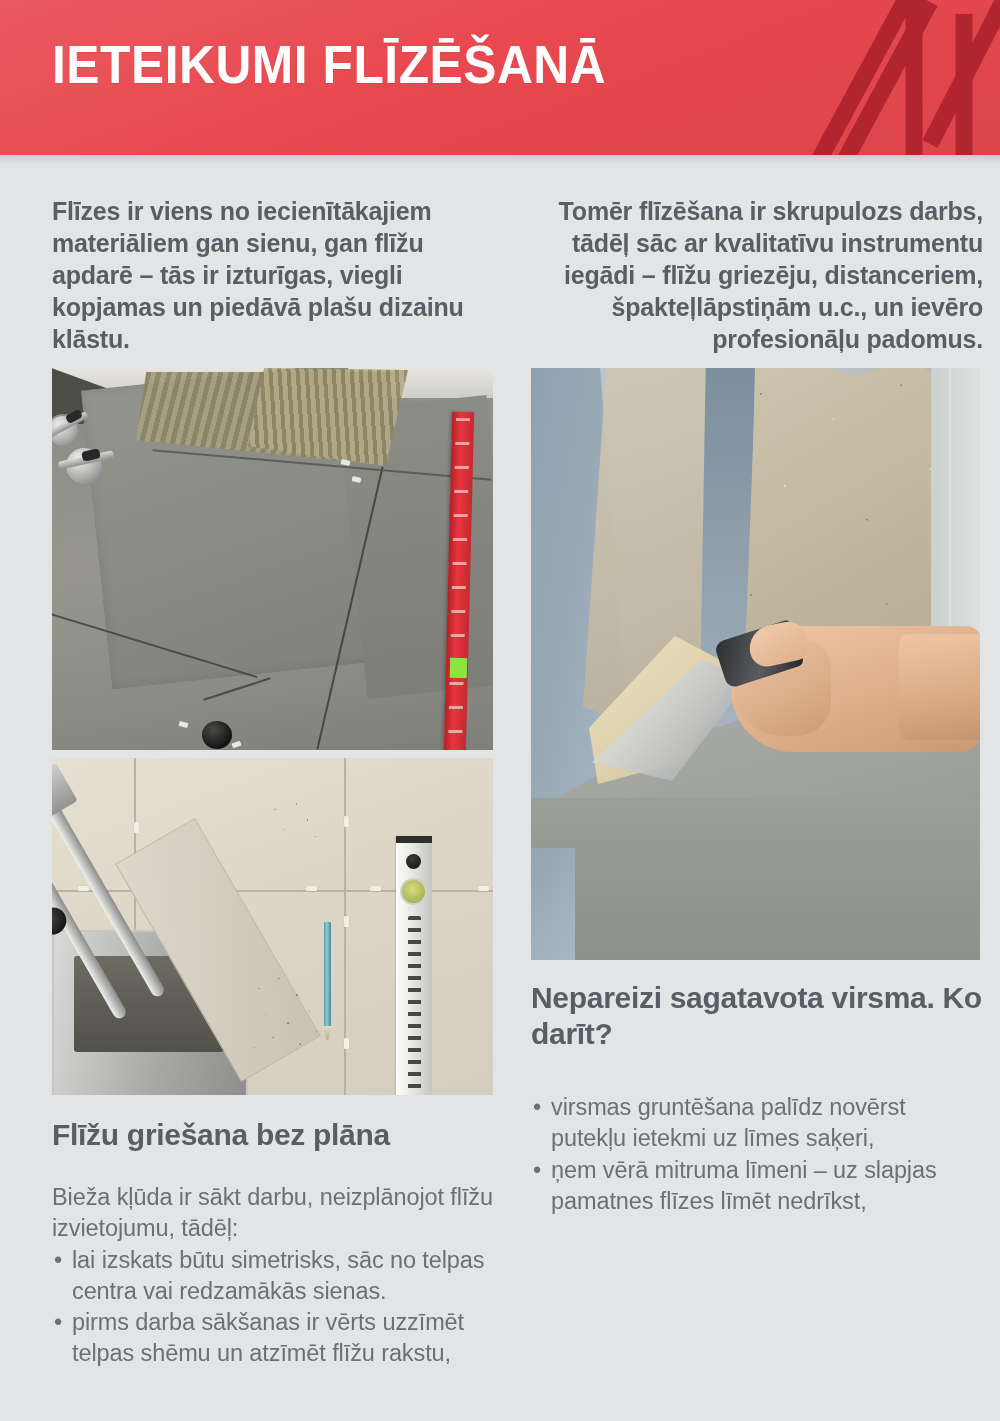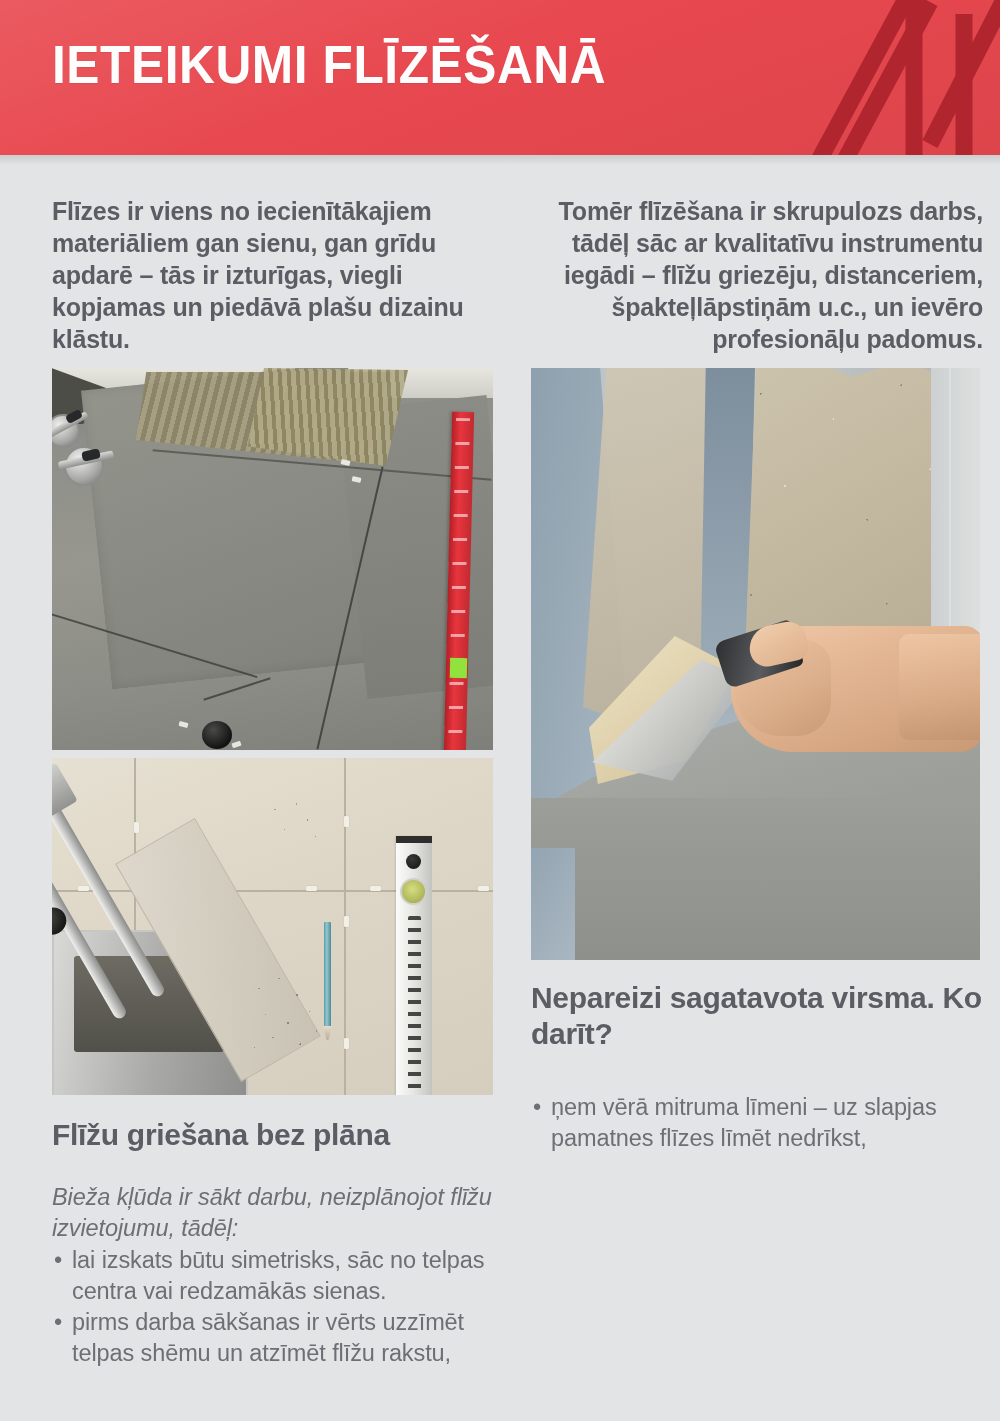--- a/index.html
+++ b/index.html
@@ -94,21 +94,21 @@
   .body-block {
     position: absolute;
     font-size: 23.5px;
     line-height: 1.33;
     color: #6c6f74;
     letter-spacing: -0.1px;
   }
   #body-left  { left: 52px;  top: 1182px; width: 452px; }
   #body-right { left: 531px; top: 1092px; width: 452px; }
 
-  .lead { margin: 0; font-style: italic; }
+  .lead { margin: 0; }
 
   ul.bullets { list-style: none; margin: 0; padding: 0; }
   ul.bullets > li {
     position: relative;
     padding-left: 20px;
   }
   ul.bullets > li::before {
     content: "\2022";
     position: absolute;
     left: 2px; top: 0;
@@ -442,21 +442,21 @@
       <path d="M 34 168 L 120 8"></path>
       <path d="M 154 20 L 154 168"></path>
       <path d="M 200 -6 L 120 150"></path>
     </g>
   </svg>
   <div class="header-title">IETEIKUMI FLĪZĒŠANĀ</div>
 </div>
 <div class="header-bottom-fade"></div>
 
 <div class="col-left">
-  <p class="intro">Flīzes ir viens no iecienītākajiem materiāliem gan sienu, gan grīdu apdarē – tās ir izturīgas, viegli kopjamas un piedāvā plašu dizainu klāstu.</p>
+  <p class="intro">Flīzes ir viens no iecienītākajiem materiāliem gan sienu, gan flīžu apdarē – tās ir izturīgas, viegli kopjamas un piedāvā plašu dizainu klāstu.</p>
 </div>
 
 <div class="col-right">
   <p class="intro intro-right">Tomēr flīzēšana ir skrupulozs darbs, tādēļ sāc ar kvalitatīvu instrumentu iegādi – flīžu griezēju, distanceriem, špakteļlāpstiņām u.c., un ievēro profesionāļu padomus.</p>
 </div>
 
 <div class="photo" id="photo-floor">
   <div class="fl-base"></div>
   <div class="fl-wallstrip"></div>
   <div class="fl-wall-dark"></div>
@@ -553,15 +553,16 @@
 <div class="body-block" id="body-left">
   <p class="lead">Bieža kļūda ir sākt darbu, neizplānojot flīžu izvietojumu, tādēļ:</p>
   <ul class="bullets">
     <li>lai izskats būtu simetrisks, sāc no telpas centra vai redzamākās sienas.</li>
     <li>pirms darba sākšanas ir vērts uzzīmēt telpas shēmu un atzīmēt flīžu rakstu,</li>
   </ul>
 </div>
 
 <div class="body-block" id="body-right">
   <ul class="bullets">
+    <li>virsmas gruntēšana palīdz novērst putekļu ietekmi uz līmes saķeri,</li>
     <li>ņem vērā mitruma līmeni – uz slapjas pamatnes flīzes līmēt nedrīkst,</li>
   </ul>
 </div>
 
 </body></html>

